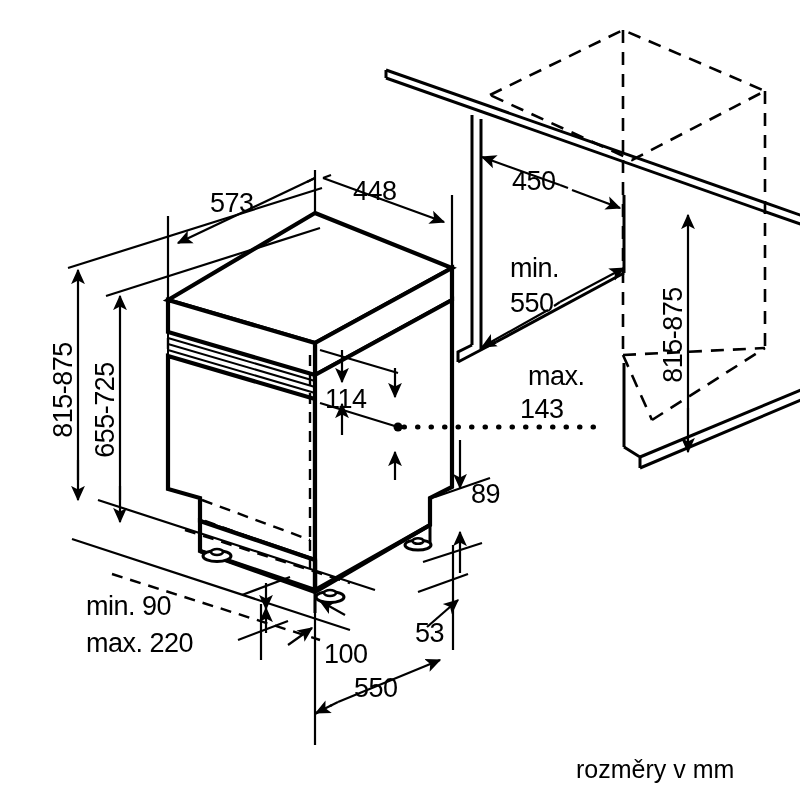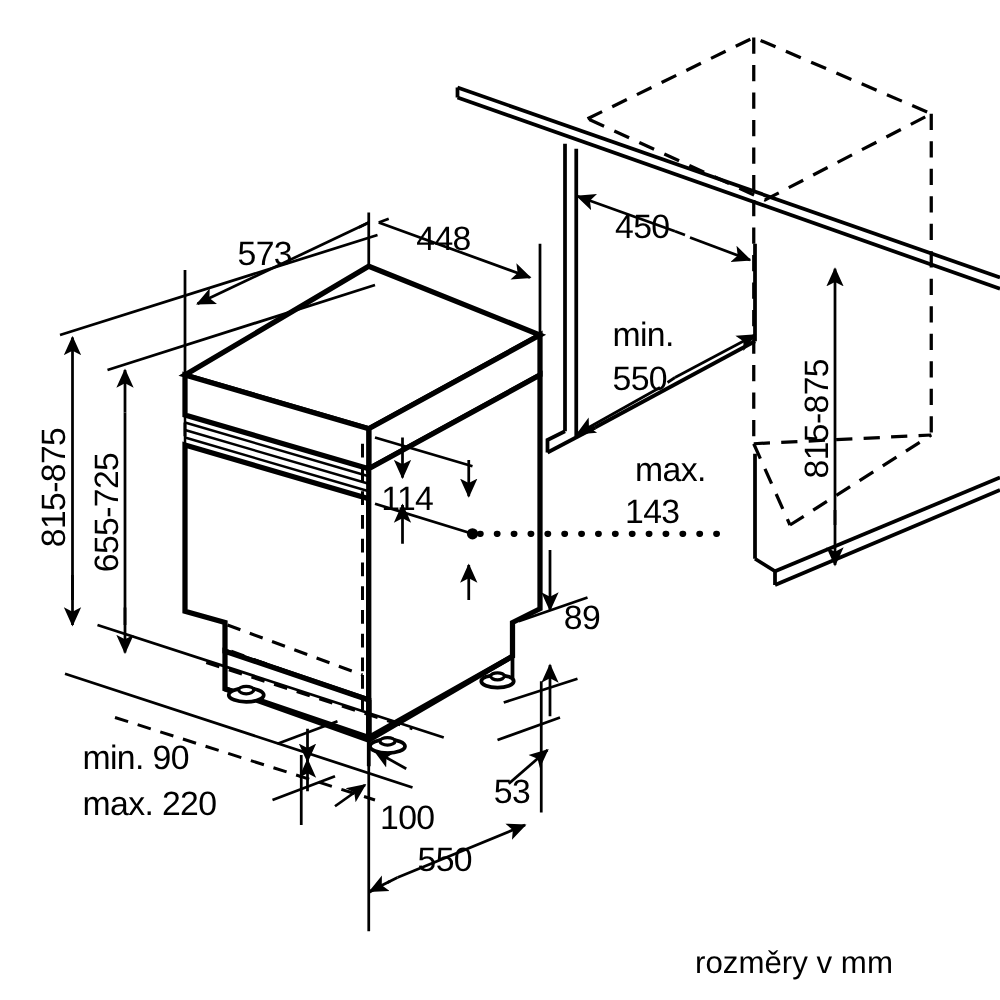--- a/index.html
+++ b/index.html
@@ -11,20 +11,21 @@
     width: 800px;
     height: 800px;
     font-family: "Liberation Sans", sans-serif;
     overflow: hidden;
   }
   #drawing-root {
     position: relative;
     width: 692px;
     height: 800px;
     background: #ffffff;
+    padding-left: 20px;
   }
   svg#tech-drawing {
     display: block;
     width: 800px;
     height: 800px;
   }
   .dim-text {
     font-family: "Liberation Sans", sans-serif;
     font-size: 27px;
     fill: #000000;

